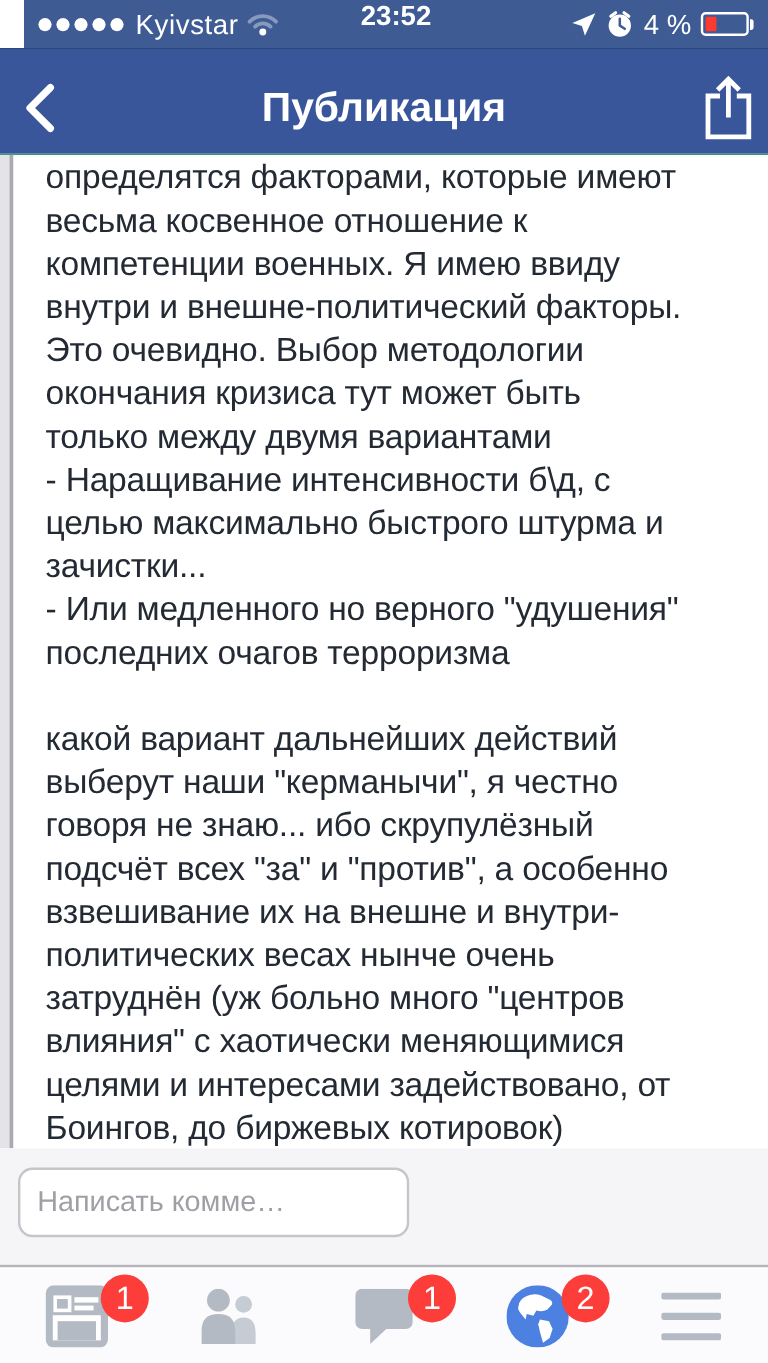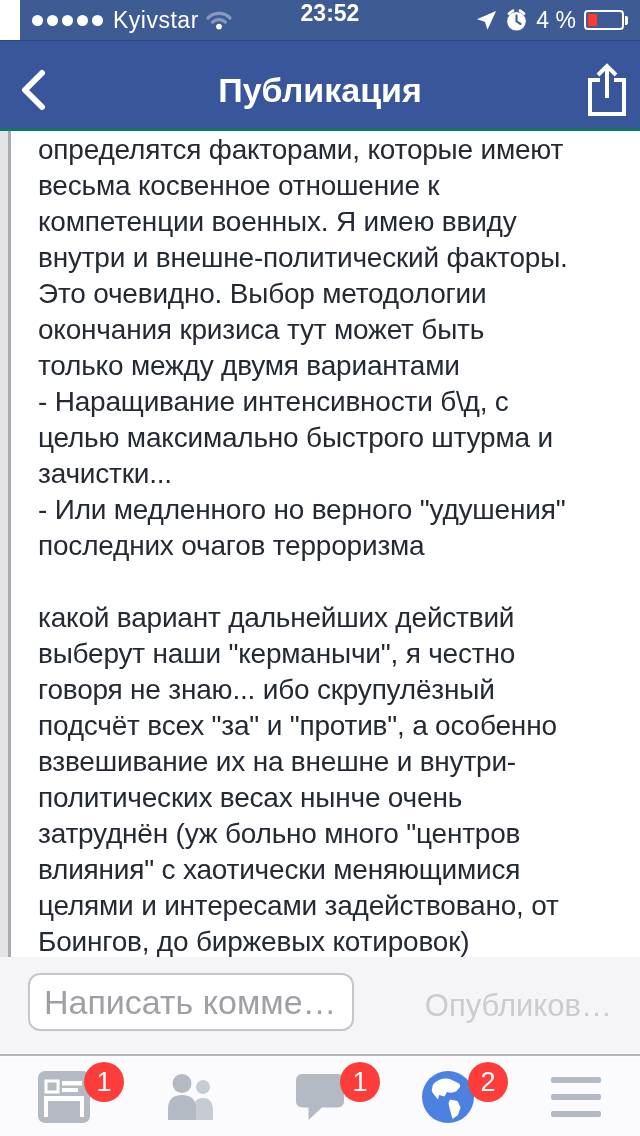--- a/index.html
+++ b/index.html
@@ -32,30 +32,30 @@
 
   
   .nav-bar{position:absolute;top:40px;left:0;right:0;height:100px;
     background:var(--header-blue);color:#fff;display:flex;align-items:center;
     box-shadow:inset 0 1px 0 rgba(0,0,0,.18);}
   .nav-back{width:64px;height:100%;display:flex;align-items:center;justify-content:center;cursor:pointer;background:none;border:none;}
   .nav-title{position:absolute;left:0;right:0;text-align:center;font-size:34px;font-weight:700;color:#fff;pointer-events:none;}
   .nav-share{margin-left:auto;width:66px;height:100%;display:flex;align-items:center;justify-content:center;cursor:pointer;background:none;border:none;z-index:2;}
 
   
-  .content{position:absolute;top:128px;left:0;right:0;height:829px;background:#fff;overflow:hidden;border-top:3px solid #0f766e;}
+  .content{position:absolute;top:128px;left:0;right:0;height:829px;background:#fff;overflow:hidden;border-top:1px solid #0f766e;}
   .left-strip{position:absolute;left:0;top:0;bottom:0;width:11px;background:#e3e3e8;border-right:3px solid #aaaab0;}
   .post-body{position:absolute;left:38px;right:26px;top:1px;
     font-size:28px;line-height:36px;color:var(--text-dark);white-space:pre-line;letter-spacing:-.2px;}
 
   
   .comment-bar{position:absolute;top:957px;left:0;right:0;height:99px;background:#f5f5f7;
     border-bottom:2px solid #b4b4ba;}
-  .comment-input{position:absolute;left:28px;top:16px;width:326px;height:58px;
-    border:2px solid #c5c5ca;border-radius:12px;background:#fff;font-size:34px;
+  .comment-input{position:absolute;left:15px;top:16px;width:326px;height:58px;
+    border:2px solid #c5c5ca;border-radius:12px;background:#fff;font-size:24px;
     padding:0 14px;color:#555;font-family:inherit;outline:none;}
   .comment-input::placeholder{color:#9fa0a6;opacity:1;}
   .publish-btn{position:absolute;right:28px;top:0;height:97px;display:flex;align-items:center;
     background:none;border:none;font-size:31px;color:#cbccd1;font-family:inherit;cursor:default;}
 
   
   .tab-bar{position:absolute;top:1058px;left:0;right:0;height:78px;background:#fbfbfd;display:flex;}
   .tab{position:relative;flex:1 1 0;display:flex;align-items:center;justify-content:center;cursor:pointer;background:none;border:none;}
   .badge{position:absolute;top:4px;left:calc(50% + 20px);min-width:40px;height:40px;border-radius:20px;
     background:var(--badge-red);color:#fff;font-size:27px;display:flex;align-items:center;justify-content:center;
@@ -150,21 +150,20 @@
 взвешивание их на внешне и внутри-
 политических весах нынче очень
 затруднён (уж больно много "центров
 влияния" с хаотически меняющимися
 целями и интересами задействовано, от
 Боингов, до биржевых котировок)</div>
   </main>
 
   <div class="comment-bar">
     <input class="comment-input" type="text" placeholder="Написать комме…" style="">
-    <button class="publish-btn">Опубликов…</button>
   </div>
 
   <footer class="tab-bar">
 
     <button class="tab">
       <span style="display:flex;">
         <svg width="52" height="52" viewBox="0 0 52 52">
           <rect x="0" y="0" width="52" height="52" rx="7" fill="var(--icon-gray)"></rect>
           <rect x="8" y="10" width="12" height="11" fill="none" stroke="#fff" stroke-width="3"></rect>
           <rect x="24" y="10" width="20" height="4.5" fill="#fff"></rect>

